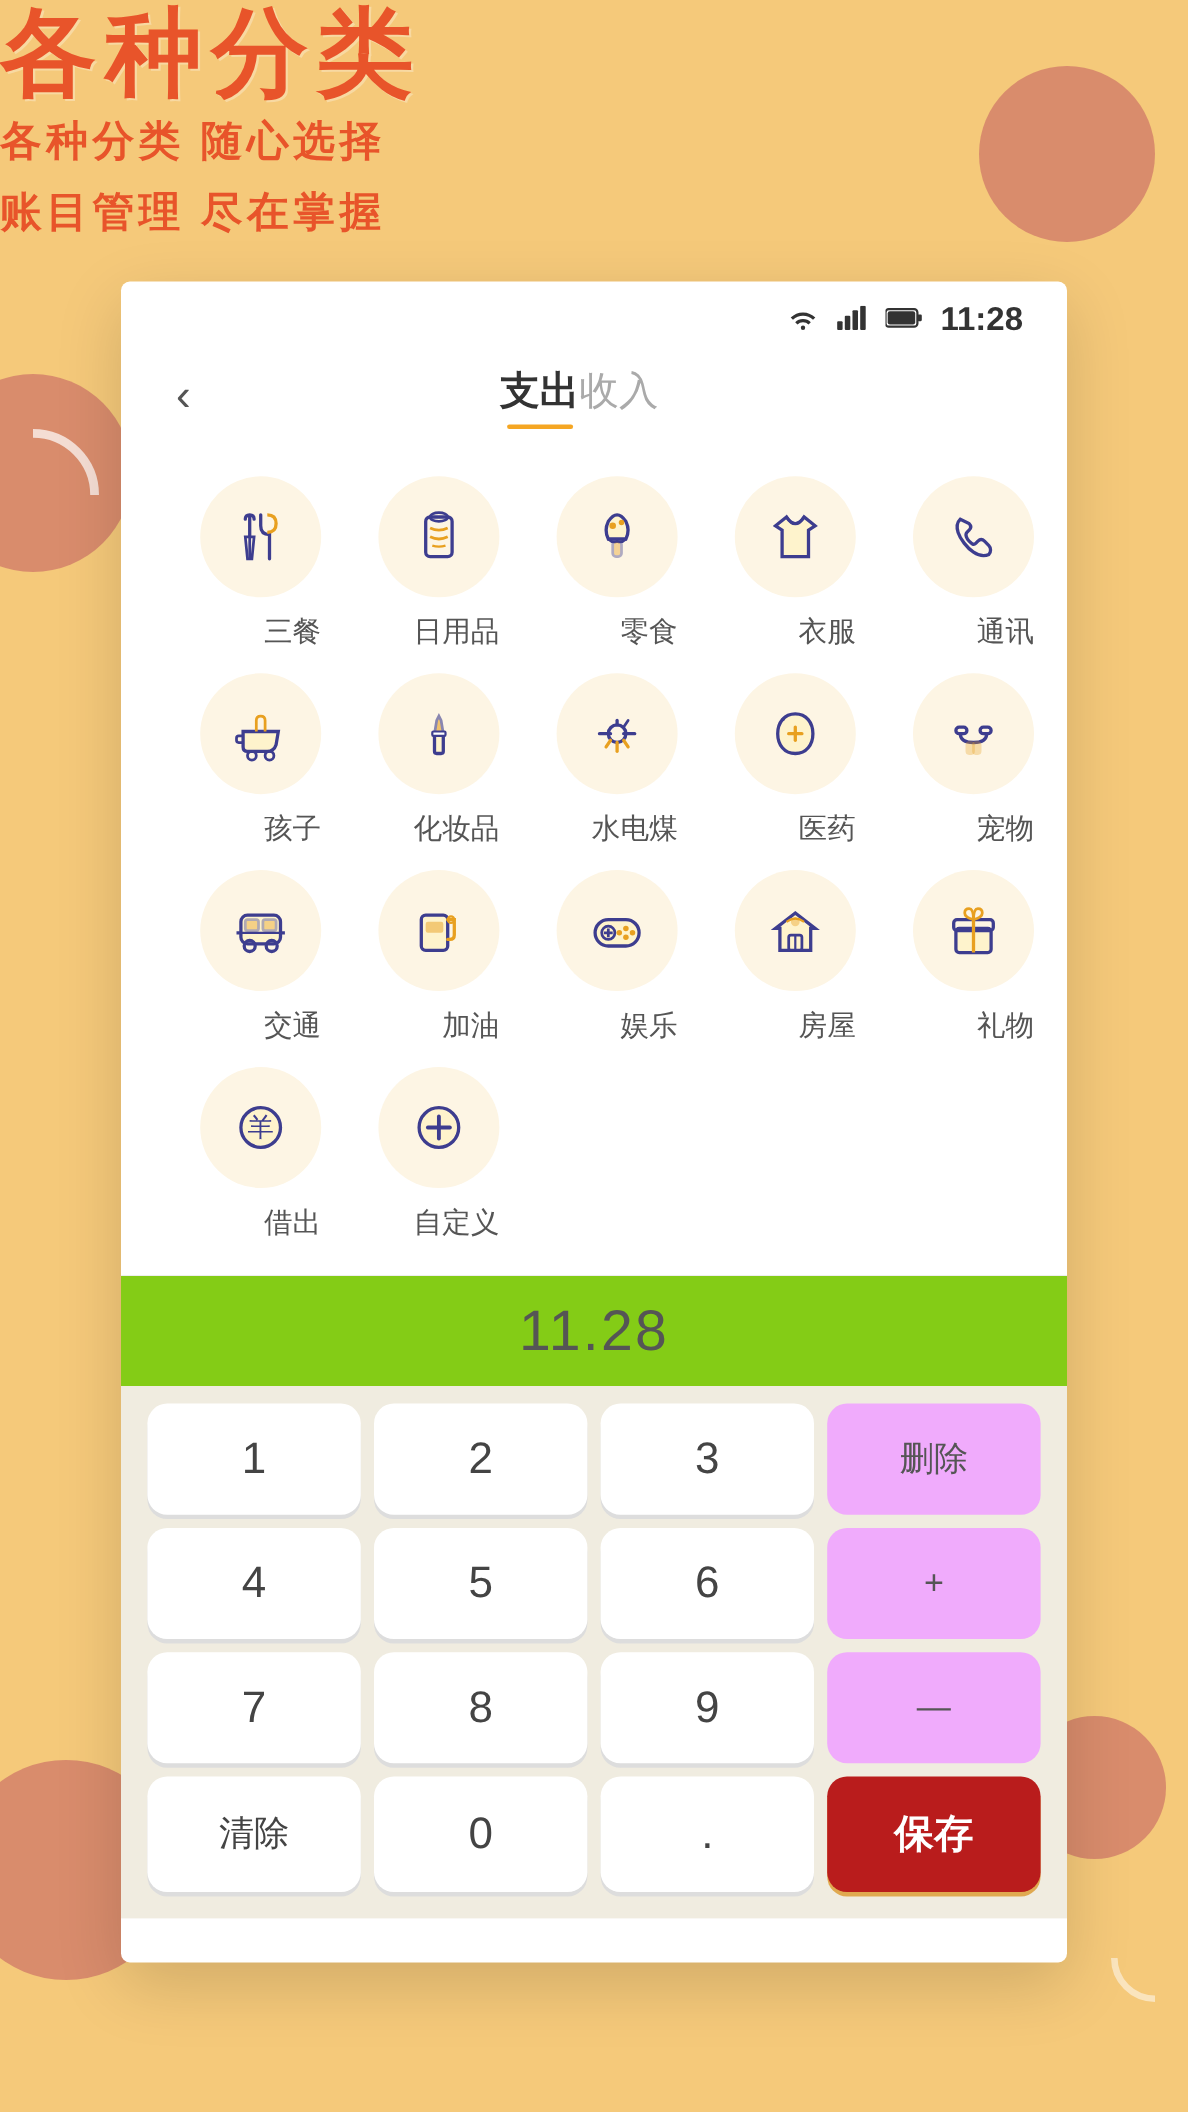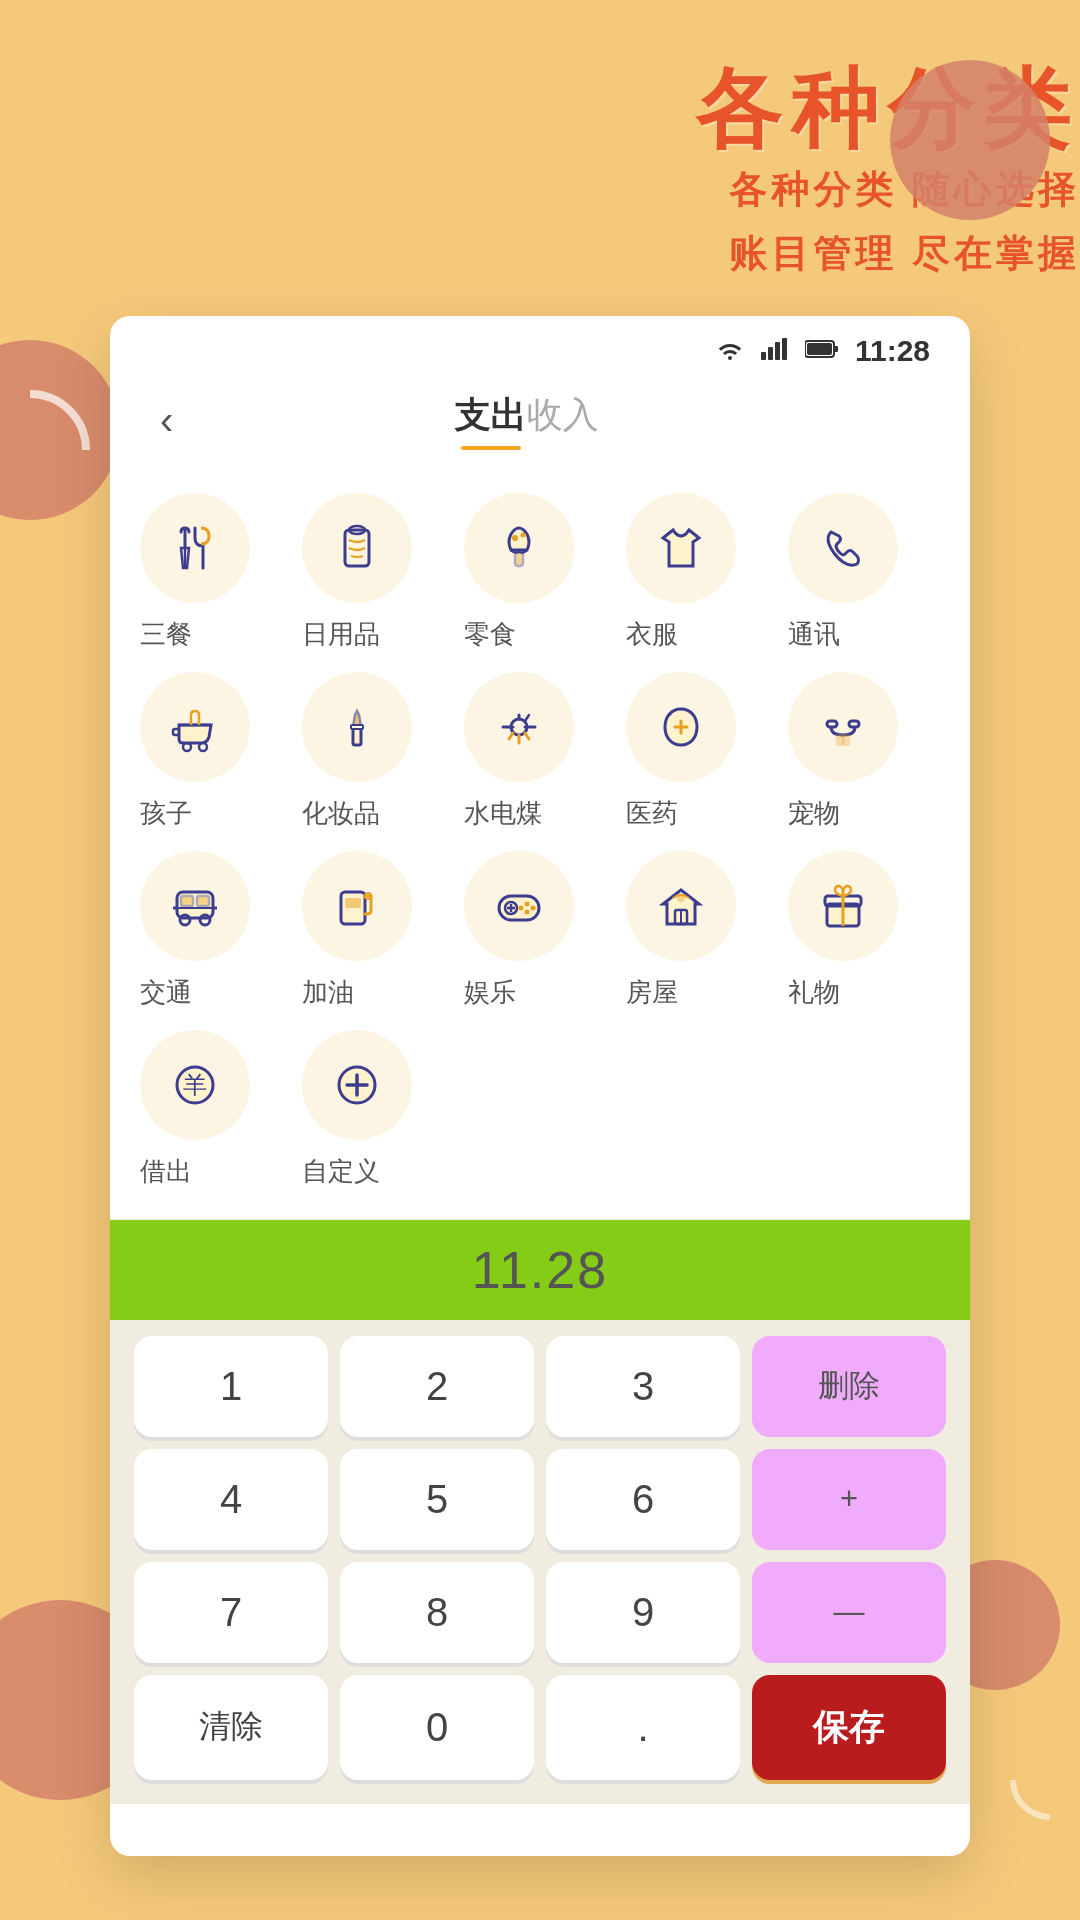--- a/index.html
+++ b/index.html
@@ -50,22 +50,21 @@
       position: absolute;
       width: 80px; height: 80px;
       border: 6px solid rgba(255,255,255,0.5);
       border-radius: 50%;
       bottom: 100px; right: -10px;
       clip-path: inset(50% 50% 0 0);
     }
 
     
     .header-area {
-      text-align: right;
-      padding-top: 60px;
+      text-align: left;
       padding-bottom: 30px;
     }
     .main-title {
       font-size: 88px;
       font-weight: 900;
       color: #e8542a;
       letter-spacing: 8px;
       text-shadow: 2px 2px 0 rgba(255,255,255,0.3);
       line-height: 1.1;
     }
@@ -76,24 +75,24 @@
       line-height: 1.7;
       letter-spacing: 4px;
     }
 
     
     .phone-mockup {
       position: relative;
       margin: 0 auto;
       width: 860px;
       background: #fff;
-      border-radius: 20px;
+      border-radius: 8px;
       box-shadow: 0 20px 60px rgba(0,0,0,0.15);
       overflow: hidden;
-      padding-bottom: 52px;
+      padding-bottom: 40px;
     }
 
     
     .status-bar {
       display: flex;
       justify-content: flex-end;
       align-items: center;
       padding: 18px 40px 10px;
       gap: 16px;
       font-size: 28px;
@@ -151,21 +150,21 @@
       grid-template-columns: repeat(5, 1fr);
       gap: 20px 10px;
       padding: 20px 30px 30px;
       background: #fff;
       min-height: 600px;
     }
 
     .category-item {
       display: flex;
       flex-direction: column;
-      align-items: flex-start;
+      align-items: flex-end;
       gap: 14px;
       cursor: pointer;
     }
 
     .category-icon-wrap {
       width: 110px;
       height: 110px;
       background: #fdf5e4;
       border-radius: 50%;
       display: flex;

